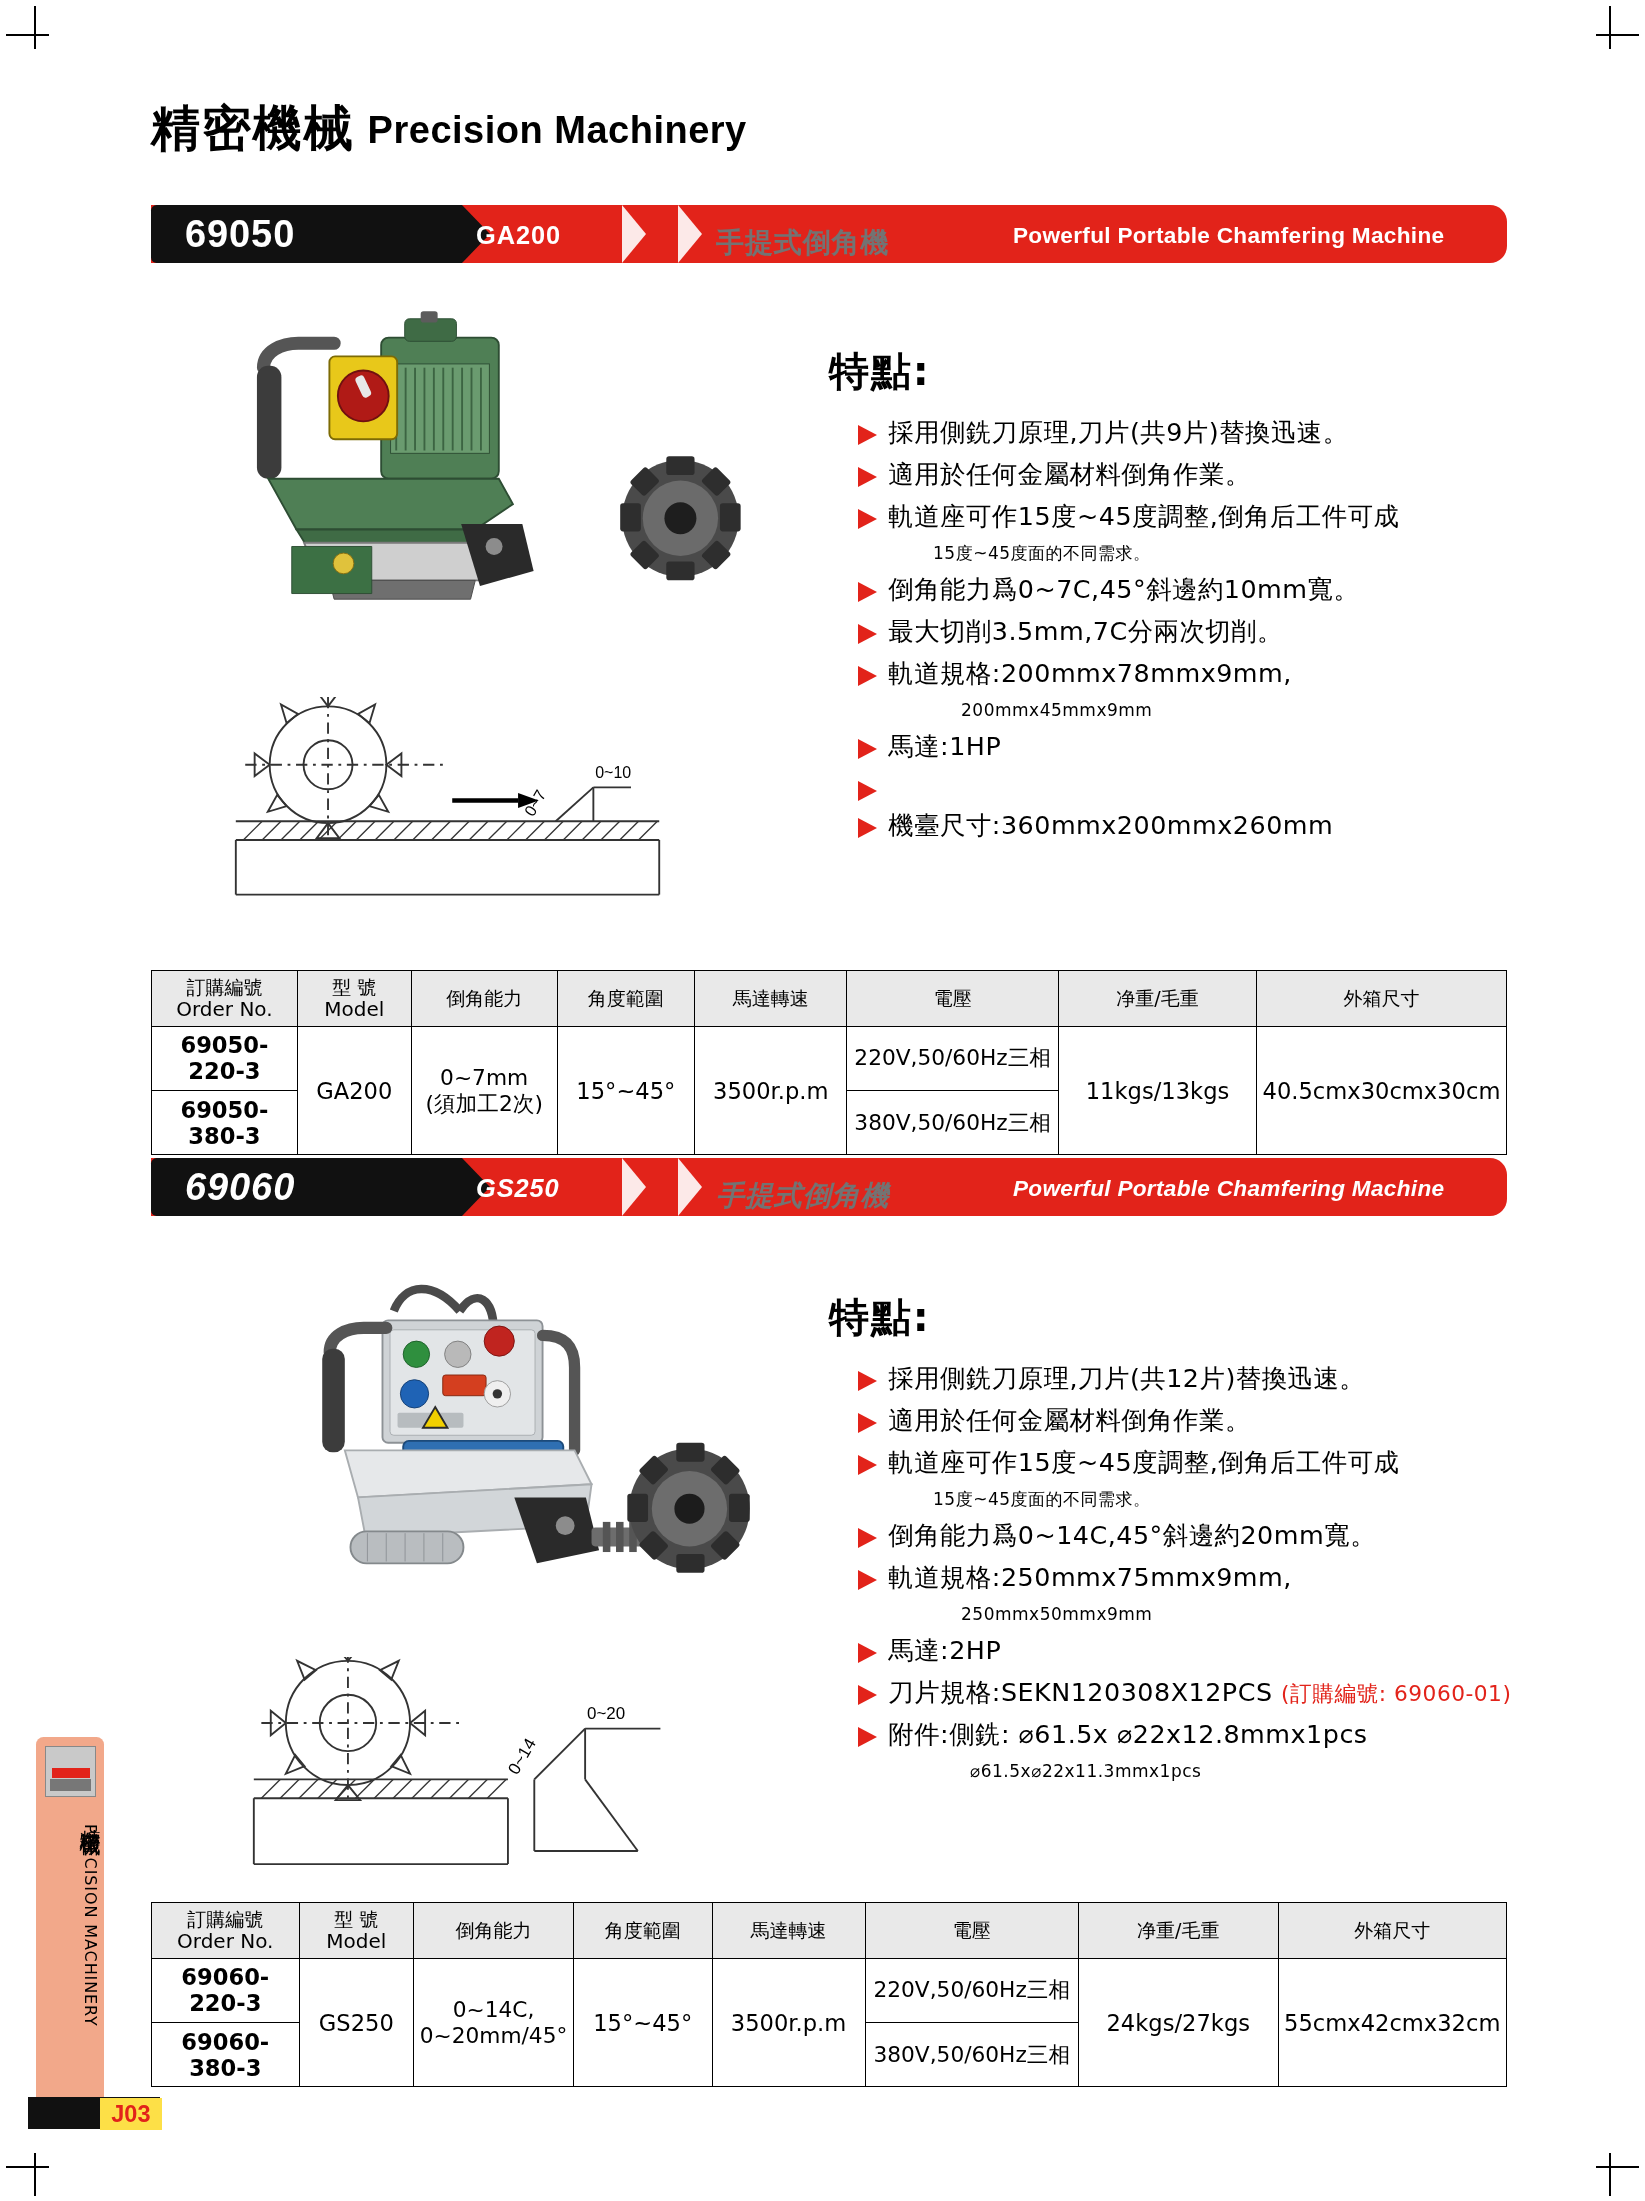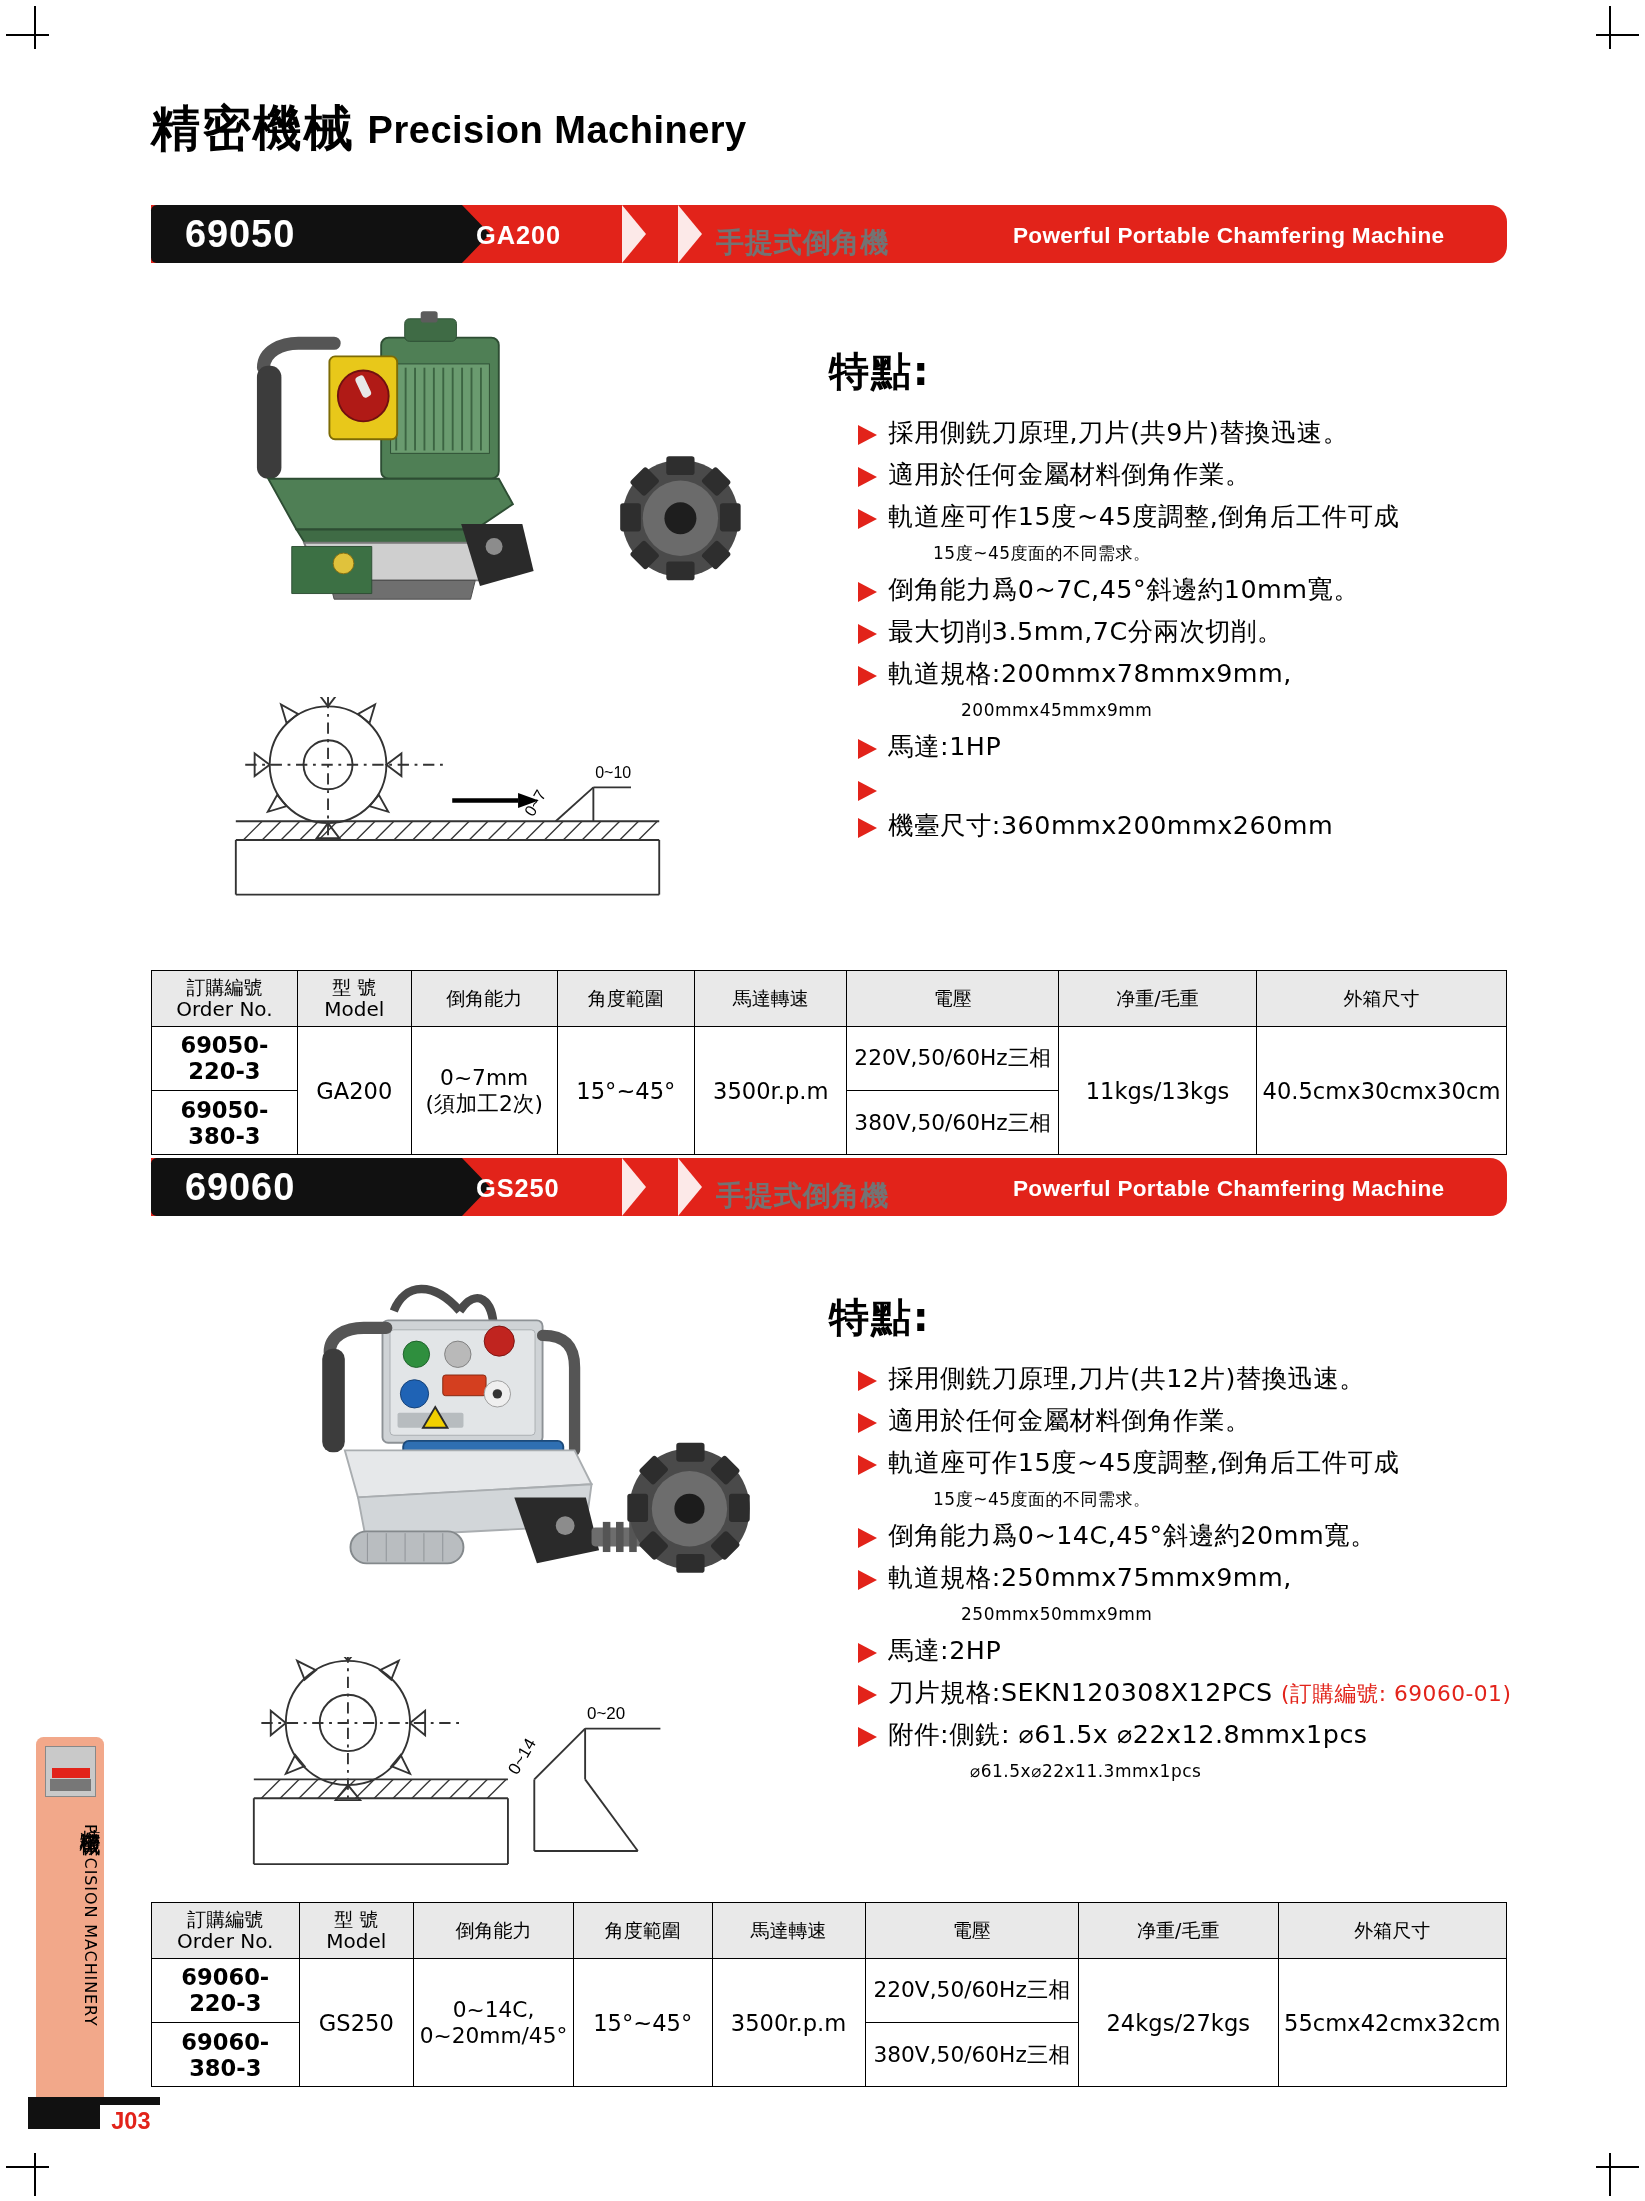--- a/index.html
+++ b/index.html
@@ -63,21 +63,21 @@
   .sidetab .pic{position:absolute;left:9.4px;top:9.4px;width:49px;height:49px;background:#c9c9c9;border:0.9px solid #888;}
   .sidetab .pic:before{content:"";position:absolute;left:5.6px;top:21px;width:38px;height:9.4px;background:#e2231a;}
   .sidetab .pic:after{content:"";position:absolute;left:3.8px;top:32px;width:41px;height:11.3px;background:#777;}
   .sidetab .txt{position:absolute;left:0;top:75px;width:68px;text-align:center;
     writing-mode:vertical-rl;font-family:"DejaVu Sans",sans-serif;}
   .sidetab .t1{font-size:21px;letter-spacing:1.9px;}
   .sidetab .t2{font-size:16px;letter-spacing:0.9px;margin-left:3.8px;}
 
   
   .footer{position:absolute;left:28px;bottom:73px;width:132px;height:32px;background:#111;}
-  .footer .pg{position:absolute;right:-1.9px;top:8px;width:62px;height:32px;background:#ffffff;
+  .footer .pg{position:absolute;right:-1.9px;top:1px;width:62px;height:32px;background:#fde047;
     color:#e2231a;font-weight:bold;font-size:23.5px;text-align:center;line-height:32px;}
 
   
   .photo{position:absolute;}
   .ill{position:absolute;}
 
   svg{display:block;}
 </style>
 </head>
 <body>
@@ -317,21 +317,21 @@
         <td rowspan="2">11kgs/13kgs</td>
         <td rowspan="2">40.5cmx30cmx30cm</td>
       </tr>
       <tr>
         <td class="ord">69050-380-3</td>
         <td class="small">380V,50/60Hz三相</td>
       </tr>
     </tbody>
   </table>
 
-  <div class="banner" style="top:1158px;">
+  <div class="banner" style="top:1158px;font-style:italic;">
     <div class="bar"></div>
     <div class="blk"></div>
     <div class="code">69060</div>
     <div class="sep s1"></div>
     <div class="model">GS250</div>
     <div class="sep" style="left:527px;"></div>
     <div class="title-cn">手提式倒角機</div>
     <div class="title-en">Powerful Portable Chamfering Machine</div>
   </div>
 

